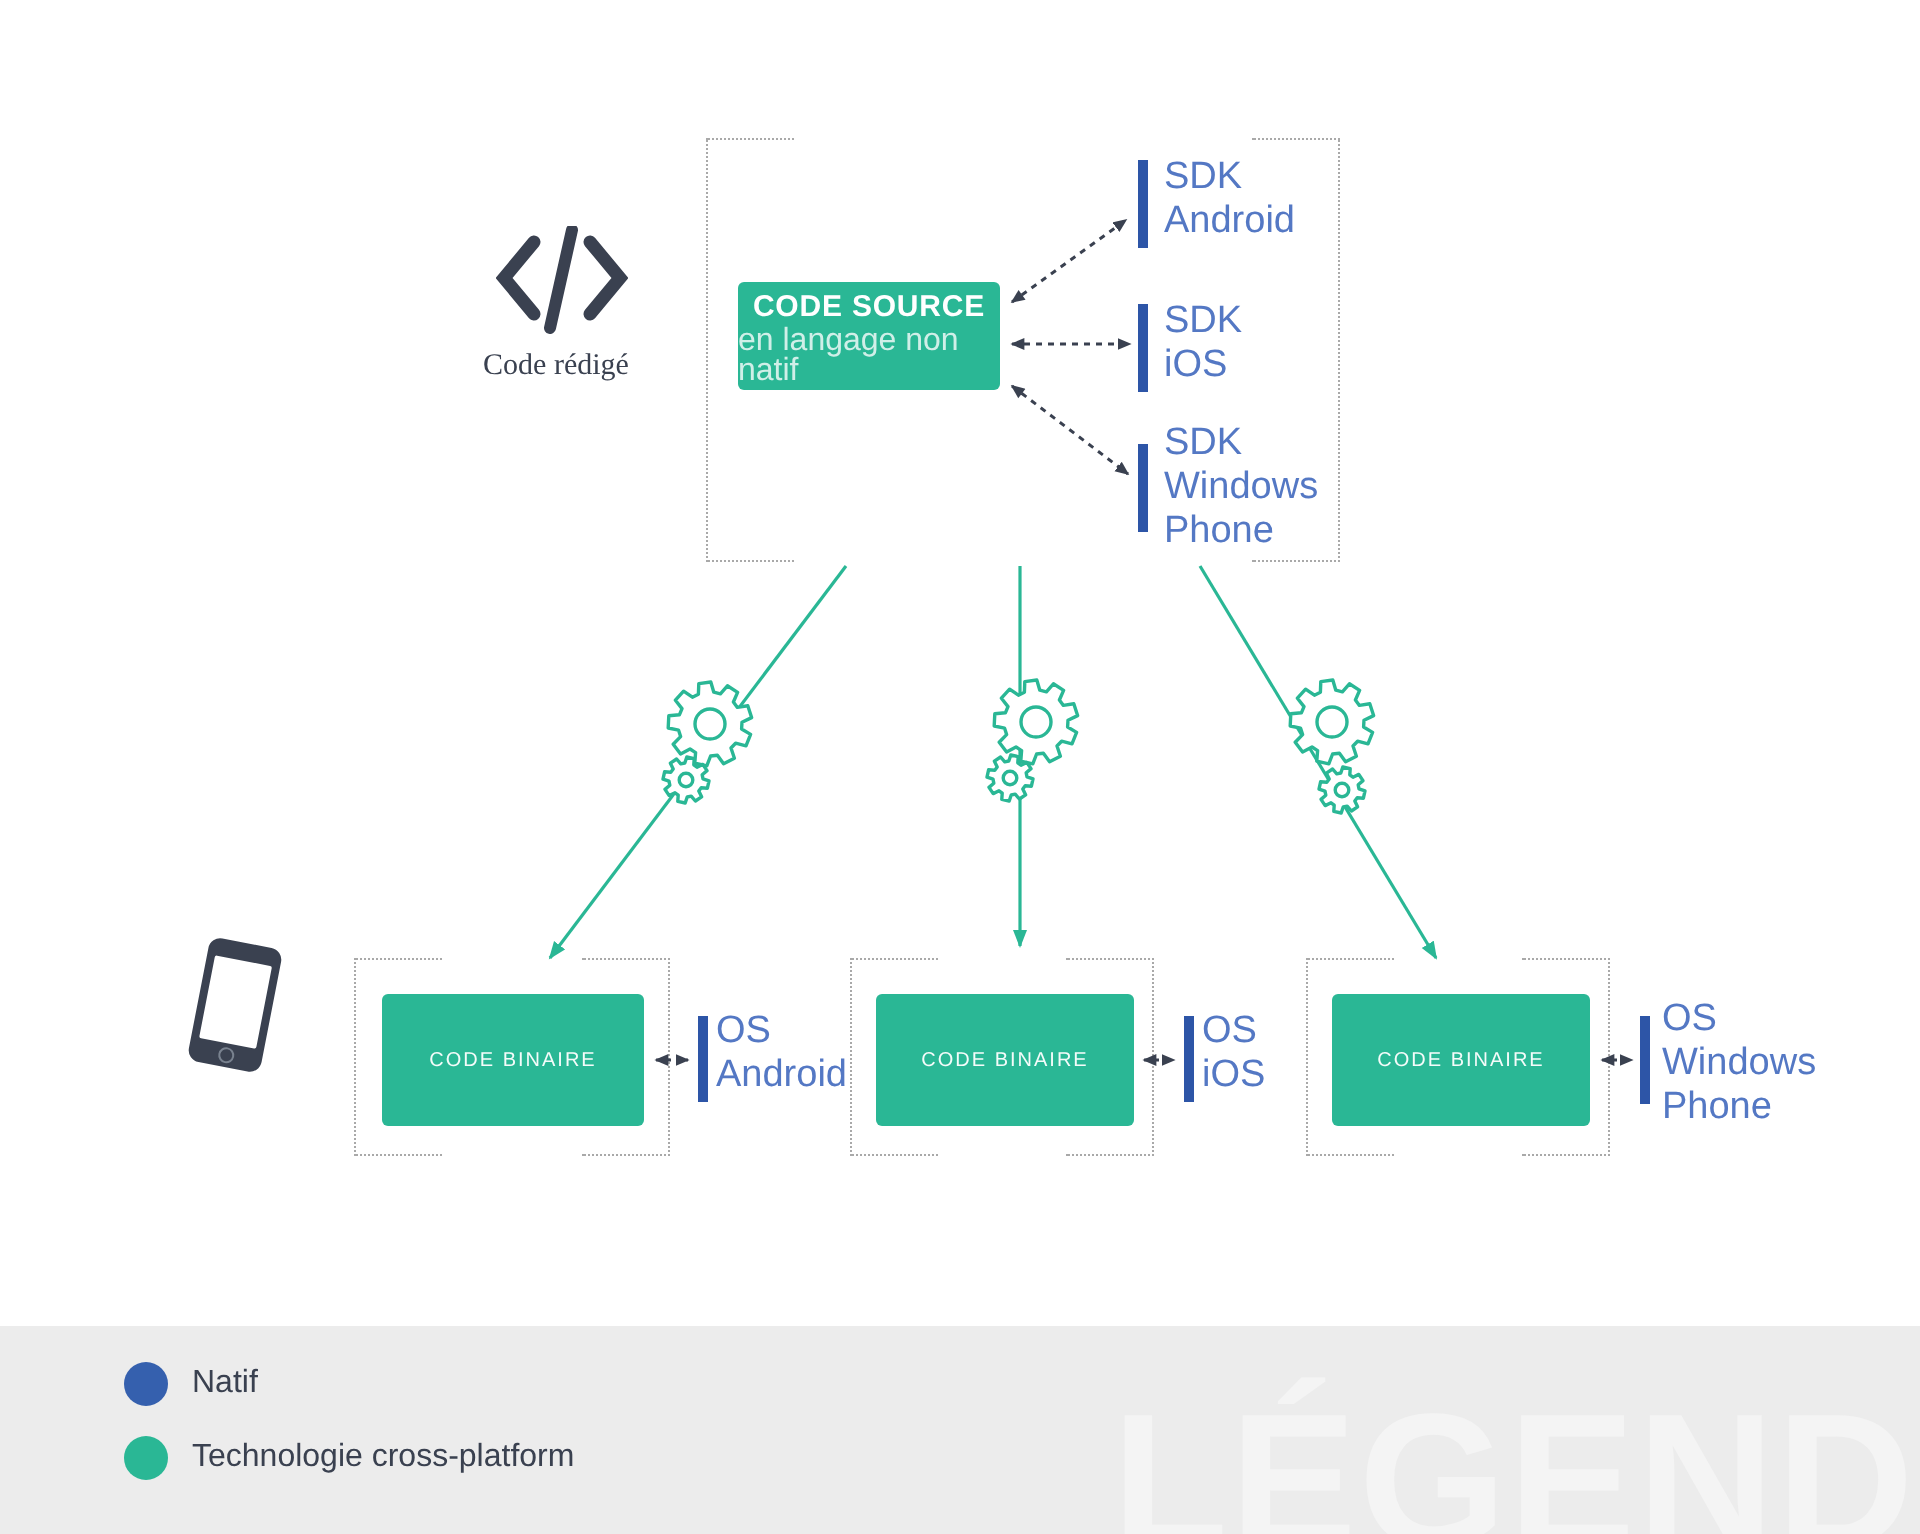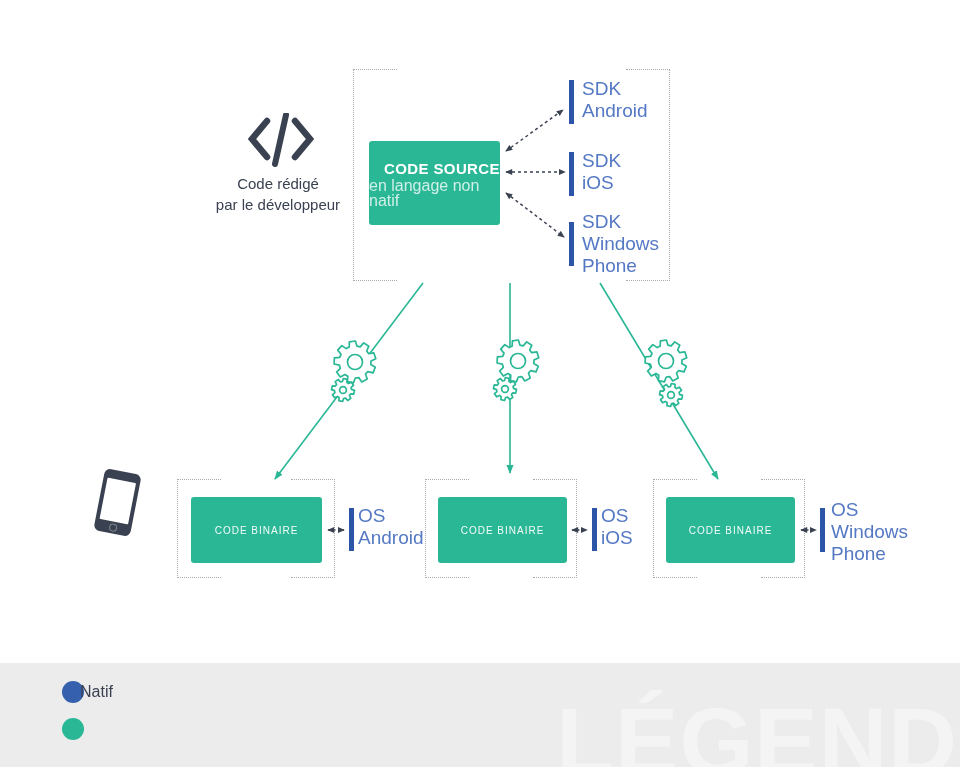--- a/index.html
+++ b/index.html
@@ -23,21 +23,21 @@
   }
   .tealbox .t1{font-size:15px;font-weight:700;letter-spacing:.4px;line-height:19px;}
   .tealbox .t2{font-size:16px;color:rgba(255,255,255,.78);line-height:15px;}
   .binbox .t1{font-size:10px;font-weight:400;letter-spacing:1px;color:rgba(255,255,255,.95);}
   
   .bluebar{position:absolute;width:5px;background:#2d55a7;}
   .bluelabel{position:absolute;color:#5478c4;font-size:19px;line-height:22px;}
   .bluelabel span{display:block;}
   
   .caption{position:absolute;color:#3a4150;font-size:15px;line-height:21px;text-align:center;}
-  .caption span{display:block;}
+  .caption span{display:block;font-family:Liberation Serif, serif;}
   
   .legend-band{position:absolute;left:0;top:663px;width:960px;height:104px;background:#ececec;}
   .legend-watermark{
     position:absolute;left:556px;top:694px;font-size:95px;font-weight:700;
     line-height:1;color:#f4f4f4;letter-spacing:1px;white-space:nowrap;
   }
   .legend-dot{position:absolute;width:22px;height:22px;border-radius:50%;}
   .legend-label{position:absolute;color:#3a4150;font-size:16px;line-height:20px;}
   
   .phone{position:absolute;left:99px;top:471px;width:37px;height:63px;
@@ -55,33 +55,32 @@
 <div id="canvas">
 
   <svg class="icon-code" width="66" height="54" viewBox="0 0 66 54">
     <path d="M19,8 L4,26 L19,44" fill="none" stroke="#3a4150" stroke-width="6.5" stroke-linecap="round" stroke-linejoin="miter"></path>
     <path d="M38,2 L27,51" fill="none" stroke="#3a4150" stroke-width="6" stroke-linecap="round"></path>
     <path d="M47,8 L62,26 L47,44" fill="none" stroke="#3a4150" stroke-width="6.5" stroke-linecap="round" stroke-linejoin="miter"></path>
   </svg>
 
   <div class="caption" style="left:200px;top:173px;width:156px;">
     <span>Code rédigé</span>
-    <span>par le développeur</span>
   </div>
 
   <div class="dotbox" style="left:353px;top:69px;width:317px;height:212px;">
     <i class="vl"></i>
       <i class="vr"></i>
       <i class="htl"></i>
       <i class="htr"></i>
       <i class="hbl"></i>
       <i class="hbr"></i>
   </div>
 
-  <div class="tealbox" style="left:369px;top:141px;width:131px;height:84px;align-items:flex-end;">
+  <div class="tealbox" style="left:369px;top:141px;width:131px;height:54px;">
     <span class="t1">CODE SOURCE</span>
     <span class="t2">en langage non natif</span>
   </div>
 
   <div class="bluebar" style="left:569px;top:80px;height:44px;"></div>
   <div class="bluelabel" style="left:582px;top:78px;">
     <span>SDK</span>
     <span>Android</span>
   </div>
 
@@ -157,22 +156,23 @@
   <div class="bluelabel" style="left:831px;top:499px;">
     <span>OS</span>
     <span>Windows</span>
     <span>Phone</span>
   </div>
 
   <div class="legend-band">
     <div class="legend-watermark" style="left:556px;top:31px;">LÉGENDE</div>
   </div>
   <div class="legend-dot" style="left: 62px; top: 681px; background: rgb(53, 96, 174);"></div>
-  <div class="legend-label" style="left:80px;top:682px;">Natif</div>
+  <div class="legend-label" style="left:96px;top:682px;">Natif</div>
   <div class="legend-dot" style="left: 62px; top: 718px; background: rgb(42, 183, 149);"></div>
+  <div class="legend-label" style="left:96px;top:719px;">Technologie cross-platform</div>
 
   <svg id="overlay" width="960" height="767" viewBox="0 0 960 767">
     <defs>
       <marker id="ahd" markerWidth="8" markerHeight="7" refX="6.2" refY="3" orient="auto" markerUnits="userSpaceOnUse">
         <path d="M0,0 L7,3 L0,6 Z" fill="#3a4150"></path>
       </marker>
       <marker id="ahdr" markerWidth="8" markerHeight="7" refX="0.8" refY="3" orient="auto" markerUnits="userSpaceOnUse">
         <path d="M7,0 L0,3 L7,6 Z" fill="#3a4150"></path>
       </marker>
       <marker id="aht" markerWidth="10" markerHeight="8" refX="8" refY="3.5" orient="auto" markerUnits="userSpaceOnUse">

